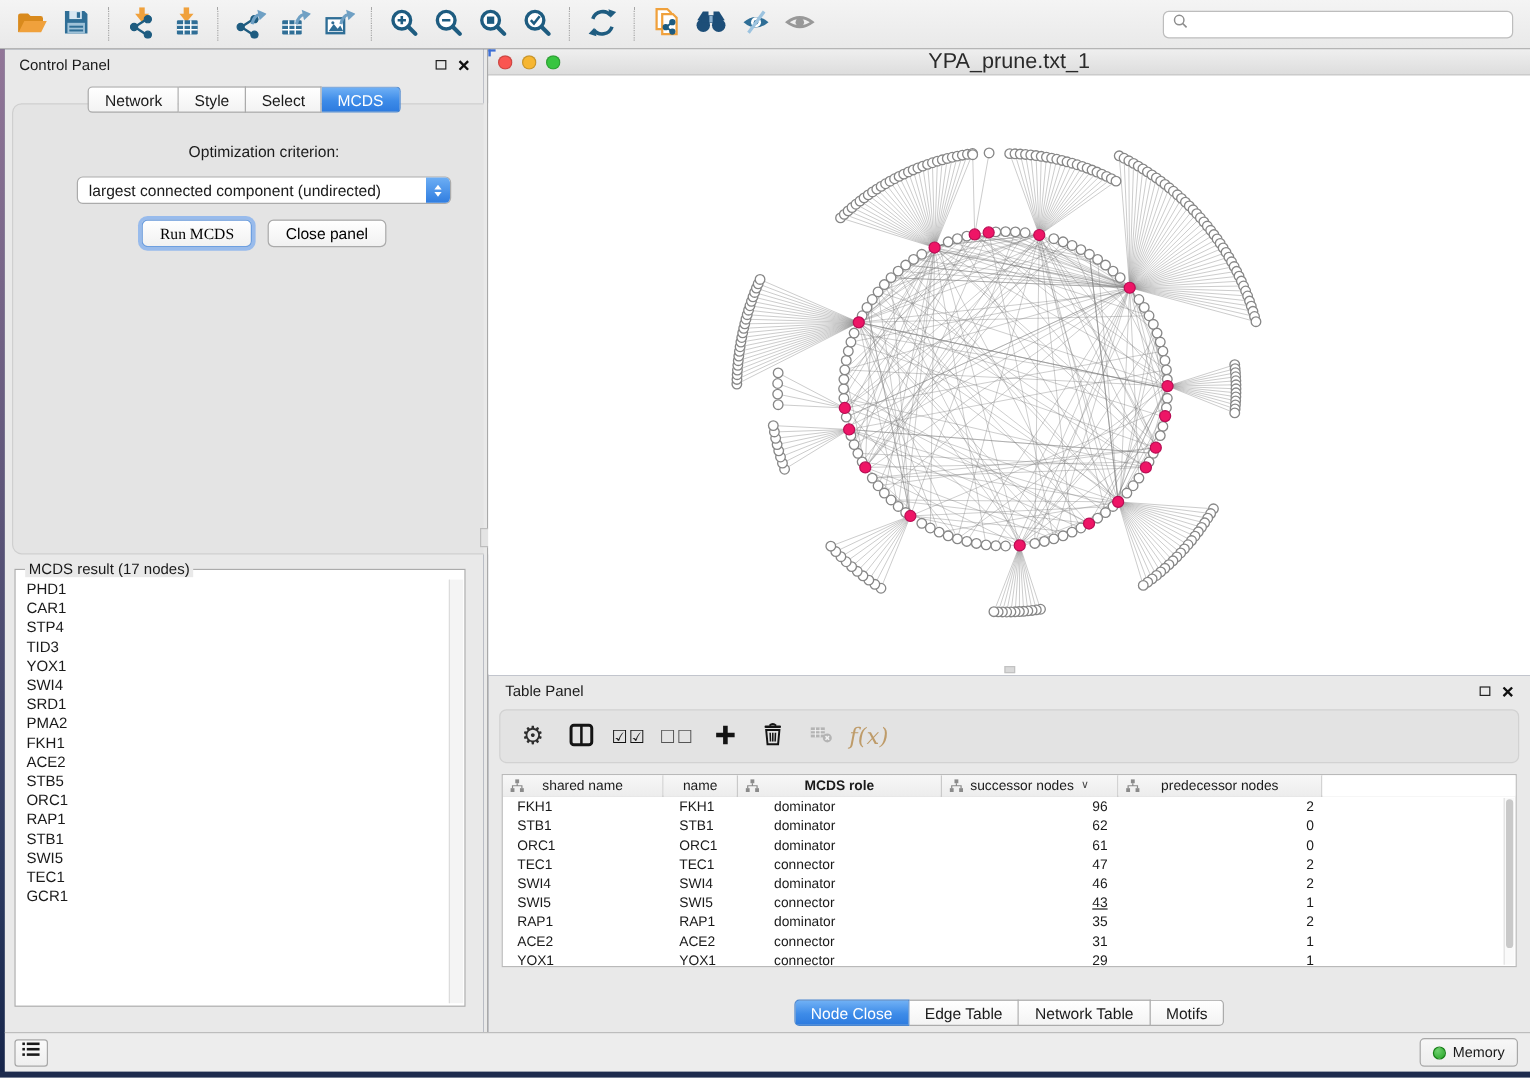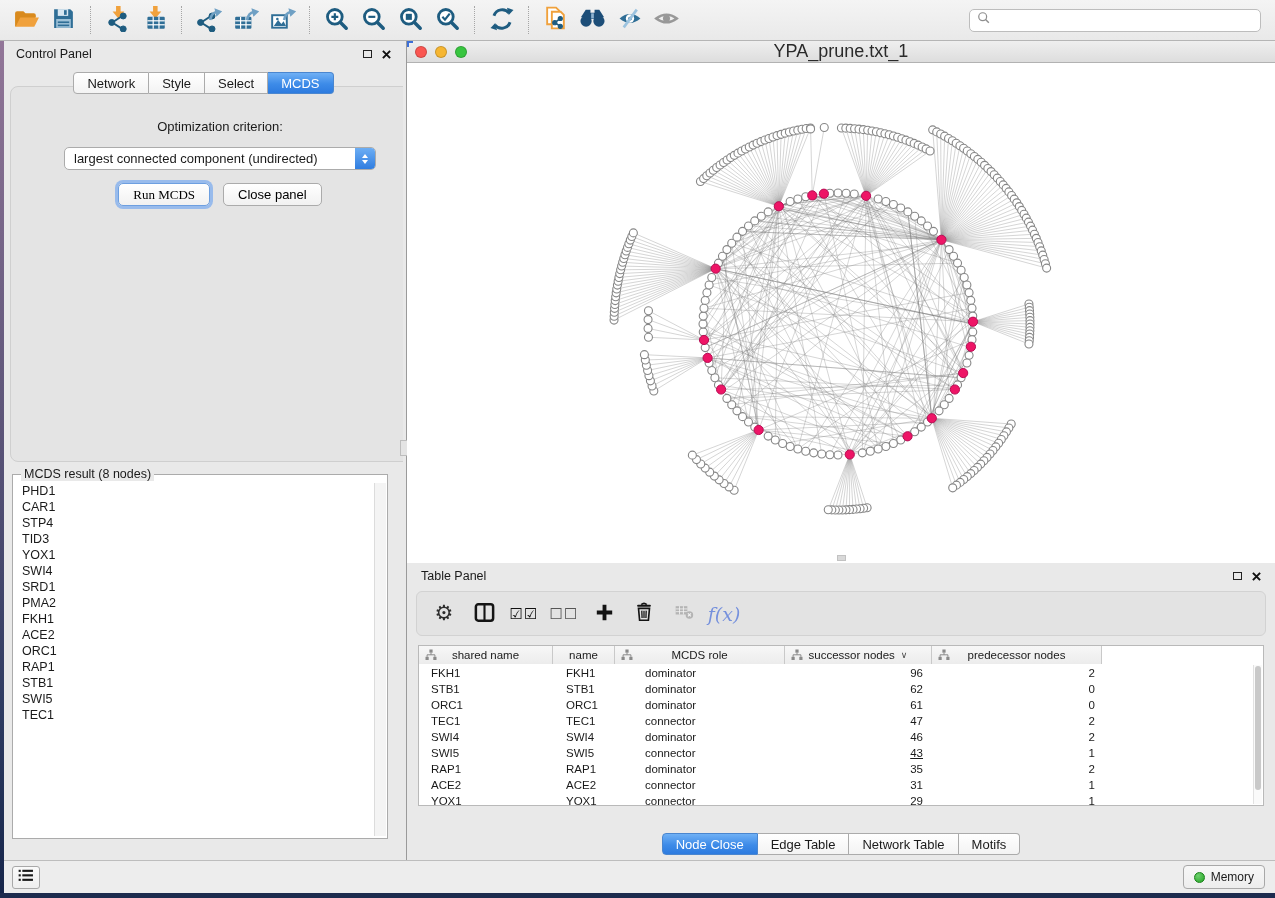--- a/index.html
+++ b/index.html
@@ -97,21 +97,21 @@
   
   .table-panel { position:absolute; left:407px; top:563px; width:868px; height:297px;
     background:#E9E9E9; }
   .tp-toolbar { position:absolute; left:9px; top:28px; right:9px; height:45px;
     background:#E3E3E3; border:1px solid #D2D2D2; border-radius:6px; display:flex;
     align-items:center; padding-left:12px; gap:10px; }
   .ttbtn { width:30px; height:36px; border:none; background:transparent; display:flex;
     align-items:center; justify-content:center; cursor:default; }
   .ttbtn.disabled { opacity:.55; }
   .cbx { font-size:15px; letter-spacing:1px; color:#111; }
-  .fx { font-family:"DejaVu Serif",serif; font-style:italic; font-size:19px; color:#1d4ed8;text-align:center; }
+  .fx { font-family:"DejaVu Serif",serif; font-style:italic; font-size:19px; color:#a16207;text-align:center; }
   .ttable { position:absolute; left:11px; top:82px; width:846px; height:161px;
     background:#fff; border:1px solid #B9B9B9; overflow:hidden; }
   .thead { display:flex; height:18px; border-bottom:1px solid #C6C6C6; }
   .th { position:relative; display:flex; align-items:center; justify-content:center;
     background:linear-gradient(#F7F7F7,#ECECEC); border-right:1px solid #C9C9C9;
     font-size:11.5px; height:18px; }
   .th-ic { position:absolute; left:6px; top:3px; }
   .sort { font-size:9px; color:#444; margin-left:6px; }
   .th-filler { flex:1; background:#fff; border-right:none; }
   .tbody { position:absolute; left:0; top:19px; right:10px; bottom:0; }
@@ -350,38 +350,40 @@
           <i class="up"></i>
           <i class="dn"></i>
         </span>
     </div>
     <div class="btn-row">
       <button class="mac-btn focus">Run MCDS</button>
       <button class="mac-btn">Close panel</button>
     </div>
   </div>
   <fieldset class="result-box">
-    <legend>MCDS result (8 nodes)</legend>
+    <legend>MCDS result (17 nodes)</legend>
     <div style="position:relative;width:100%;height:100%;">
       <div class="result-list" id="mcds-list">
           <div>PHD1</div>
           <div>CAR1</div>
           <div>STP4</div>
           <div>TID3</div>
           <div>YOX1</div>
           <div>SWI4</div>
           <div>SRD1</div>
           <div>PMA2</div>
           <div>FKH1</div>
           <div>ACE2</div>
+          <div>STB5</div>
           <div>ORC1</div>
           <div>RAP1</div>
           <div>STB1</div>
           <div>SWI5</div>
           <div>TEC1</div>
+          <div>GCR1</div>
         </div>
       <div class="result-scroll"></div>
     </div>
   </fieldset>
 </div>
 
 <div class="vsplit">
     <span class="grip"></span>
   </div>
 
@@ -1170,21 +1172,21 @@
                 <rect x="0.5" y="7.8" width="3.2" height="3.2"></rect>
                 <rect x="8.3" y="7.8" width="3.2" height="3.2"></rect>
               </g>
               <path d="M6 3.7 V5.8 M2.1 7.8 V5.8 h7.8 v2" fill="none" stroke="#8A8A8A" stroke-width="1"></path>
             </svg></span>
           <span>shared name</span>
         </div>
         <div class="th" style="width: 62px;">
           <span>name</span>
         </div>
-        <div class="th" style="width: 170px;">
+        <div class="th" style="width: 170px; font-weight: bold;">
           <span class="th-ic"><svg viewBox="0 0 12 12" width="12" height="12">
               <g fill="#8A8A8A">
                 <rect x="4.4" y="0.5" width="3.2" height="3.2"></rect>
                 <rect x="0.5" y="7.8" width="3.2" height="3.2"></rect>
                 <rect x="8.3" y="7.8" width="3.2" height="3.2"></rect>
               </g>
               <path d="M6 3.7 V5.8 M2.1 7.8 V5.8 h7.8 v2" fill="none" stroke="#8A8A8A" stroke-width="1"></path>
             </svg></span>
           <span>MCDS role</span>
         </div>

